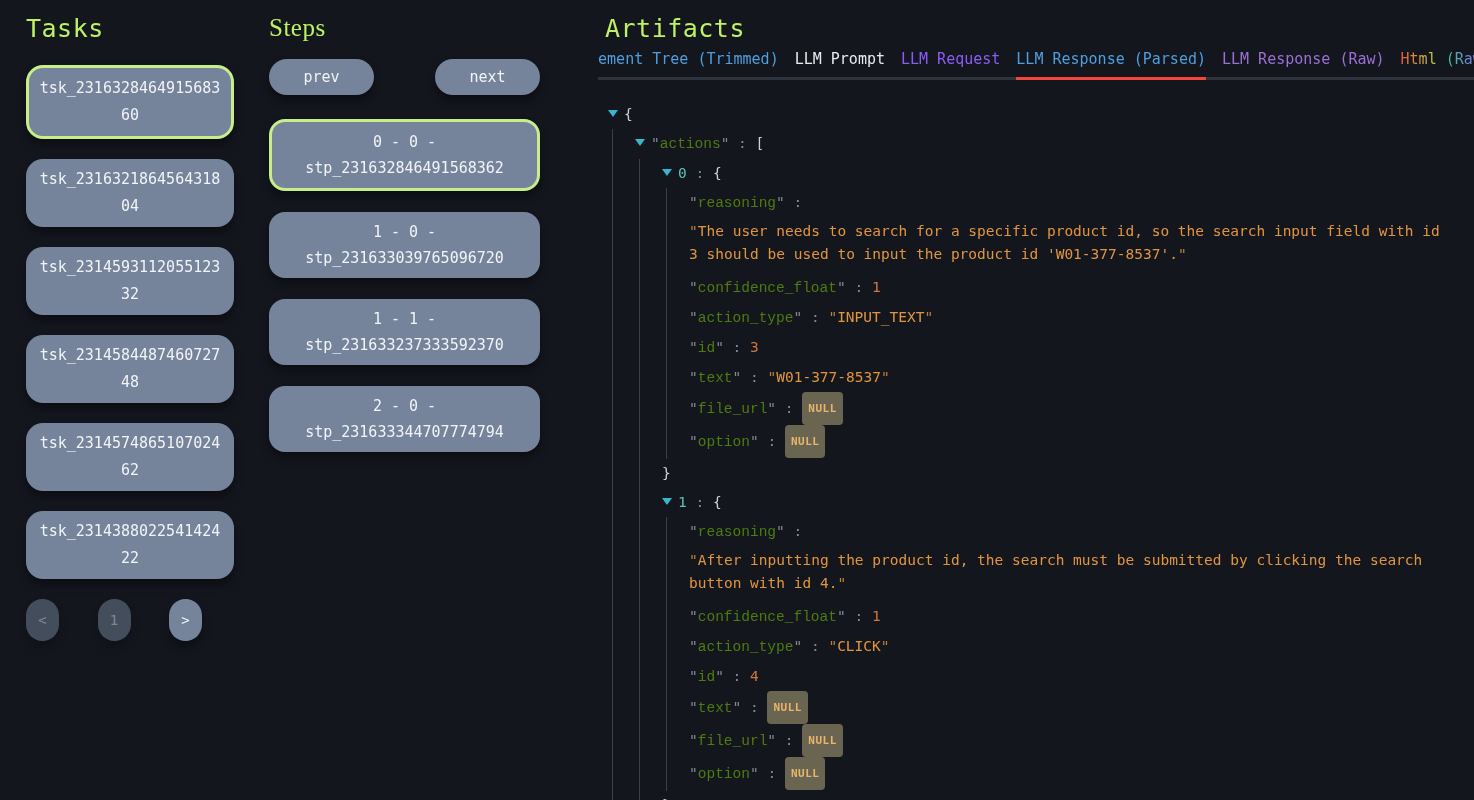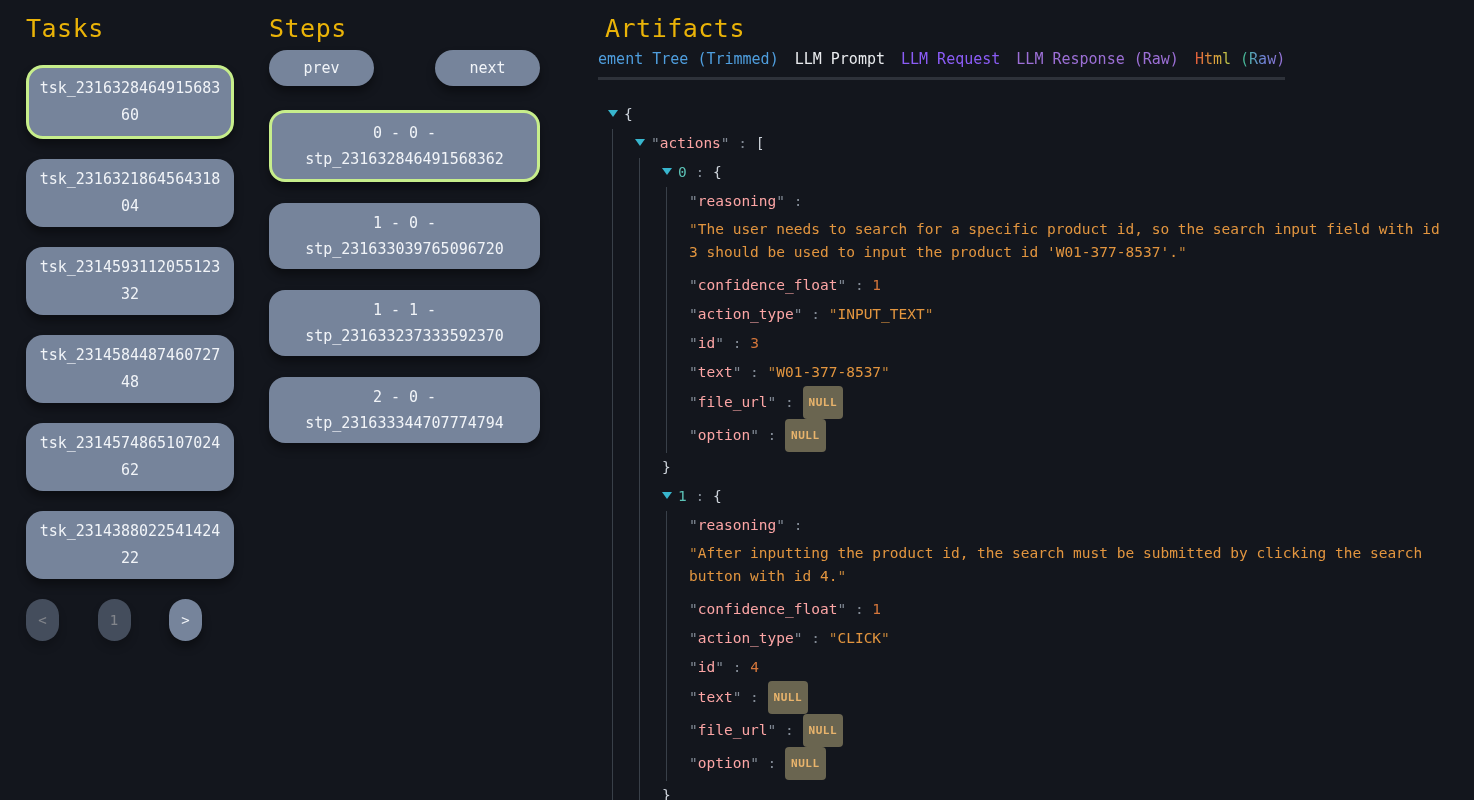--- a/index.html
+++ b/index.html
@@ -7,21 +7,21 @@
   body {
     position: relative;
     background: #13161d;
     font-family: "DejaVu Sans Mono", "Liberation Mono", monospace;
     color: #eceff3;
     overflow: hidden;
   }
   .col-title {
     font-size: 25px;
     font-weight: 500;
-    color: #eab308;
+    color: #bef264;
     letter-spacing: .5px;
   }
   .btn {
     background: #76849b;
     color: #f1f4f8;
     border: none;
     border-radius: 16px;
     box-shadow: 0 6px 9px rgba(0,0,0,.38);
     display: flex;
     align-items: center;
@@ -44,21 +44,21 @@
     line-height: 27px;
     word-break: break-all;
     border-radius: 17px;
   }
   .pager { display: flex; justify-content: space-between; margin-top: 0px; width: 176px; }
   .pg-btn { width: 33px; height: 42px; border-radius: 17px; font-size: 14px; }
   .pg-disabled { opacity: .5; cursor: default; }
 
   
   .steps-col { position: absolute; left: 269px; top: 14px; width: 271px; }
-  .steps-col .col-title { margin-bottom: 7px; }
+  .steps-col .col-title { margin-bottom: 17px; font-family: Liberation Serif, serif; }
   .prevnext { display: flex; justify-content: space-between; margin-bottom: 24px; }
   .pn-btn { width: 105px; height: 36px; border-radius: 21px; }
   .step-btn {
     width: 271px;
     min-height: 66px;
     margin-bottom: 21px;
     padding: 7px 14px;
     line-height: 26px;
   }
 
@@ -105,21 +105,21 @@
     display: inline-block;
     width: 0; height: 0;
     border-left: 5.5px solid transparent;
     border-right: 5.5px solid transparent;
     border-top: 7px solid #38b6ce;
     margin-right: 6px;
     transform: translateY(-2px);
     cursor: pointer;
   }
   .kids { margin-left: 4px; border-left: 1px solid #394049; padding-left: 22px; }
-  .k    { color: #fca5a5; }
+  .k    { color: #4d7c0f; font-family: Liberation Mono, monospace; }
   .q, .c { color: #828a95; }
   .pb   { color: #ccd2d9; }
   .str  { color: #e2953f; }
   .vq   { color: #bd8038; }
   .num  { color: #d4763b; }
   .idx  { color: #5cc2b6; }
   .nullb {
     display: inline-block;
     background: #6a6550;
     color: #e9b express;
@@ -174,20 +174,21 @@
 </div>
 
 <div class="artifacts">
   <div class="col-title">Artifacts</div>
 
   <div class="tabbar">
     <div class="tabs">
       <div class="tab t-blue">Element Tree (Trimmed)</div>
       <div class="tab t-white">LLM Prompt</div>
       <div class="tab t-green">LLM Request</div>
+      <div class="tab t-blue active">LLM Response (Parsed)</div>
       <div class="tab t-purple">LLM Response (Raw)</div>
       <div class="tab t-rainbow">Html (Raw)</div>
     </div>
   </div>
 
   <div class="json">
 
     <div class="row"><span class="tri"></span><span class="pb">{</span></div>
     <div class="kids">
 

